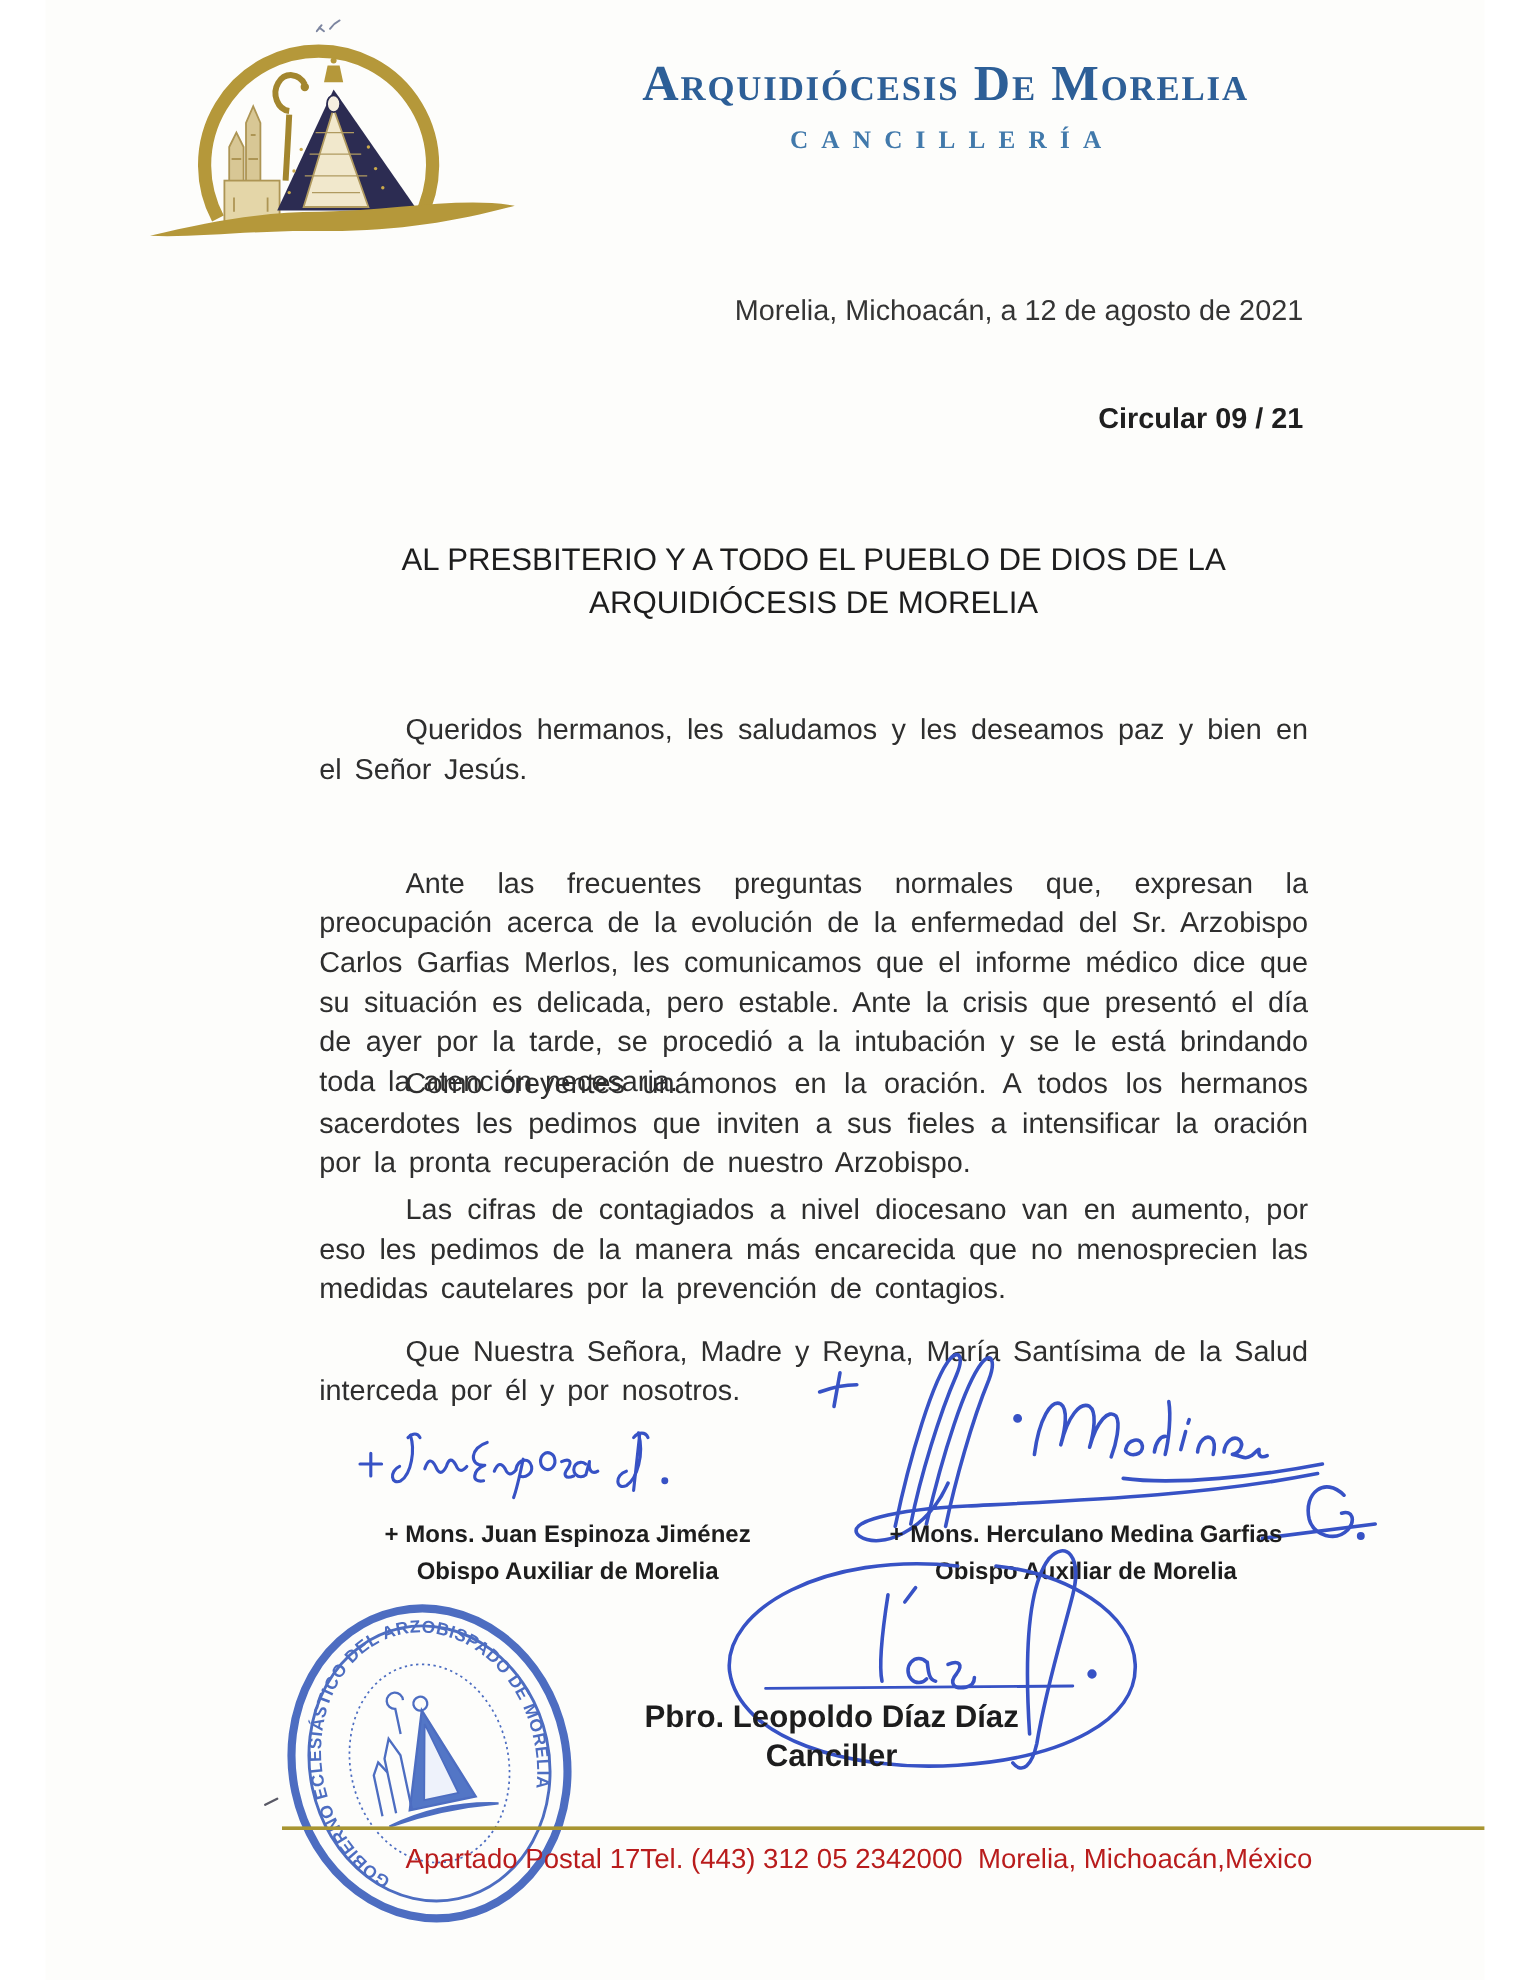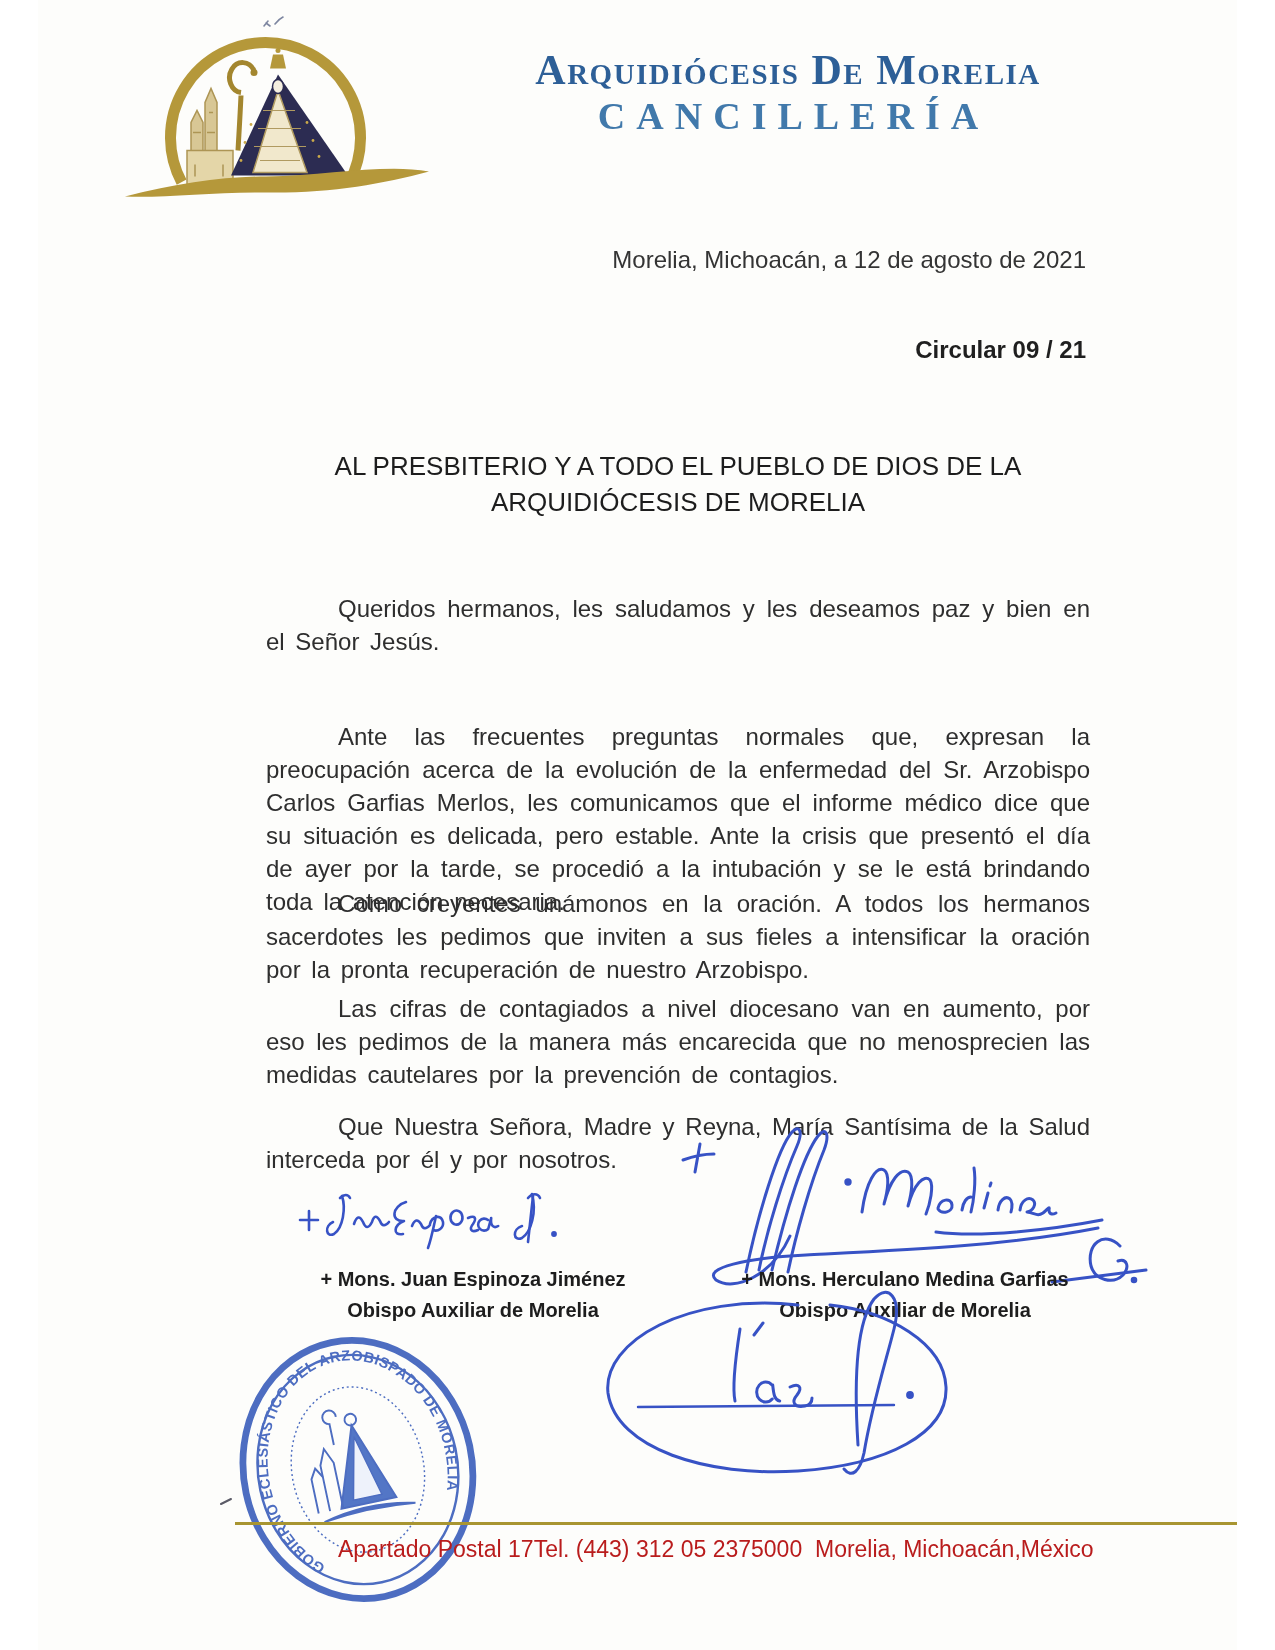--- a/index.html
+++ b/index.html
@@ -10,21 +10,21 @@
   }
   
   .logo{position:absolute;left:85px;top:30px;width:310px;height:190px;}
   .header-text{position:absolute;left:430px;top:46px;width:640px;text-align:center;}
   .org-name{
     font-family:"Liberation Serif",serif;font-weight:bold;font-variant:small-caps;
     font-size:42px;line-height:48px;letter-spacing:1.5px;color:#2d5f97;
   }
   .dept-name{
     font-family:"Liberation Serif",serif;font-weight:bold;
-    font-size:38px;line-height:40px;letter-spacing:11px;padding-left:11px;color:#4179ab;
+    font-size:21px;line-height:40px;letter-spacing:11px;padding-left:11px;color:#4179ab;
     margin-top:2px;
   }
   
   .dateline{position:absolute;left:228px;top:246px;width:820px;text-align:right;font-size:24px;color:#343434;}
   .circular{position:absolute;left:228px;top:336px;width:820px;text-align:right;font-size:24px;font-weight:bold;color:#1f1f1f;}
   .addressee{position:absolute;left:228px;top:448px;width:824px;text-align:center;
     font-size:26px;line-height:36px;font-weight:normal;color:#1d1d1d;}
   .para{position:absolute;left:228px;width:824px;font-size:24px;line-height:33px;
     text-align:justify;text-indent:72px;word-spacing:4px;color:#2e2e2e;}
   .p1{top:568px;} .p2{top:696px;} .p3{top:863px;} .p4{top:968px;} .p5{top:1086px;}
@@ -194,26 +194,30 @@
       <path d="M 300 162 C 296 100 298 40 316 16 C 330 0 344 14 336 46 C 328 78 314 122 306 170 C 302 188 294 196 286 186"></path>
       <path d="M 182 46 C 177 78 174 104 177 118"></path>
       <path d="M 196 52 L 205 40"></path>
       <path d="M 214 102 a 9 10 0 1 0 0.2 14 m 0.5 -14 c 1 10 2 15 7 16"></path>
       <path d="M 232 104 c 9 -4 13 0 7 8 c -6 7 -3 13 8 11 c 5 -1 7 -4 7 -8"></path>
       <path d="M 80 124 L 336 122" stroke-width="2.4"></path>
       <circle cx="352" cy="112" r="2.4" fill="#3752c5"></circle>
     </g>
   </svg>
 
+  <div class="signer signer-chancellor">
+    <div>Pbro. Leopoldo Díaz Díaz</div>
+    <div>Canciller</div>
+  </div>
 
   <div class="footer-line"></div>
   <div class="footer-row">
     <span class="footer-item">Apartado Postal 17</span>
     <span class="footer-item">Tel. (443) 312 05 23</span>
-    <span class="footer-item">75000  Morelia, Michoacán,</span>
+    <span class="footer-item">42000  Morelia, Michoacán,</span>
     <span class="footer-item">México</span>
   </div>
 
   <svg class="pen-mark-left" viewBox="0 0 14 10">
     <path d="M 2 8 L 12 3" stroke="#5a5a66" stroke-width="2" fill="none" stroke-linecap="round"></path>
   </svg>
 
 </div>
 
 </body></html>

